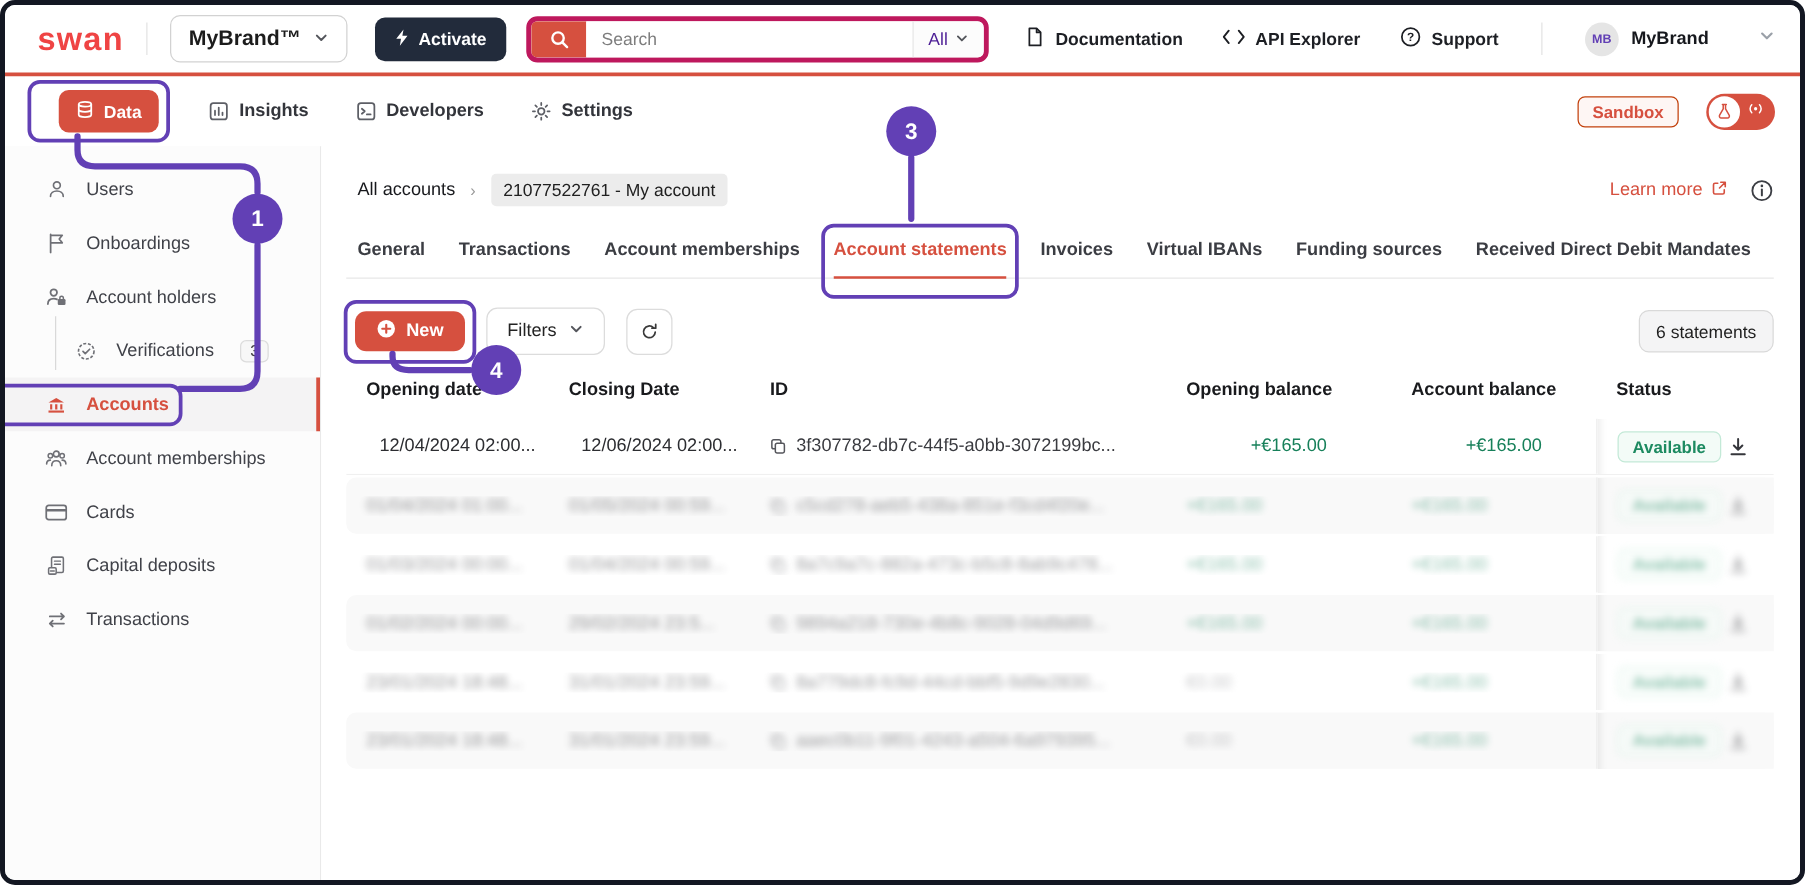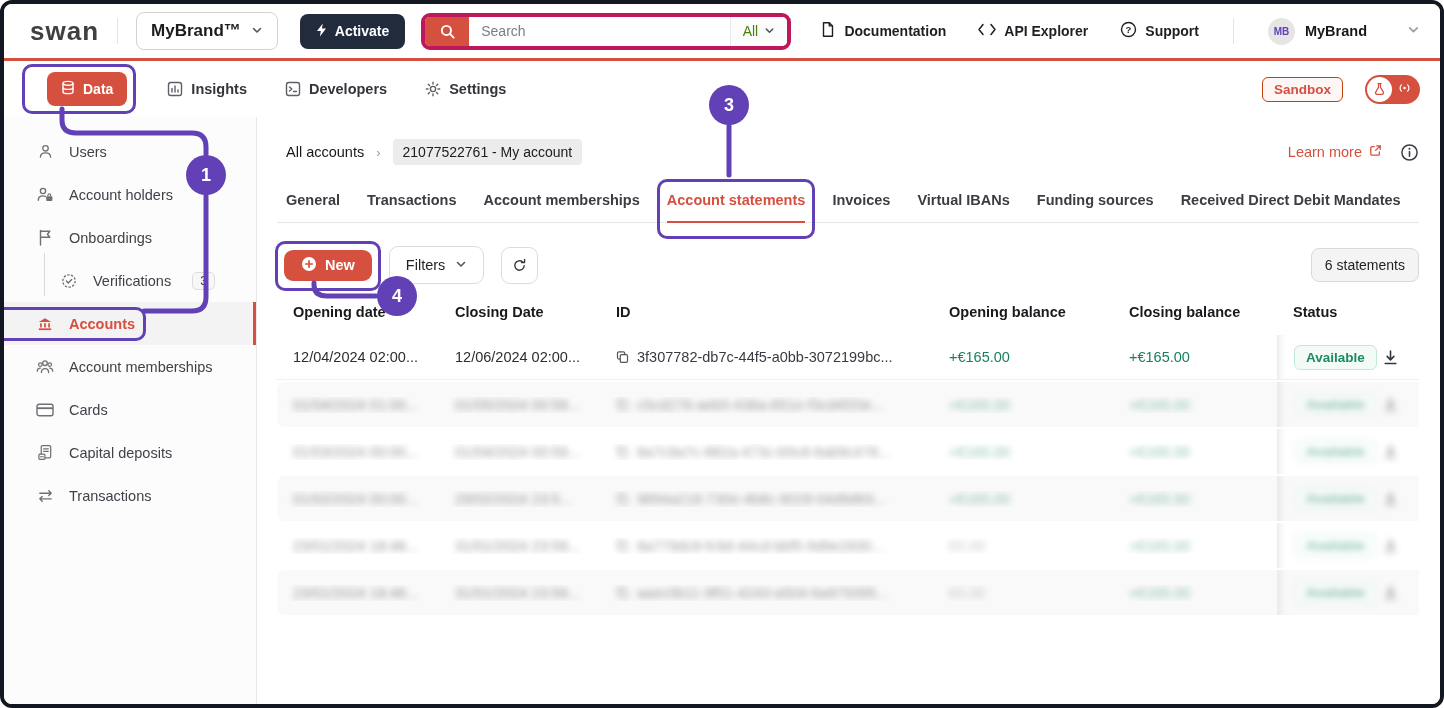--- a/index.html
+++ b/index.html
@@ -1,29 +1,29 @@
 <!DOCTYPE html>
 <html><head>
 <meta charset="utf-8">
 <style>
   * { margin:0; padding:0; box-sizing:border-box; }
   html,body { width:1444px; height:708px; background:#fff; font-family:"Liberation Sans", sans-serif; }
   .page { position:relative; width:1444px; height:708px; border:4px solid #131722; border-radius:12px; overflow:hidden; background:#fff; display:flex; flex-direction:column; }
 
   
   .topbar { height:54px; display:flex; align-items:center; padding:0 20px; background:#fff; flex:0 0 auto; }
-  .logo { font-size:26px; font-weight:700; letter-spacing:1px; color:#404040; margin-left:6px; }
+  .logo { font-size:26px; font-weight:700; letter-spacing:1px; color:#ef4444; margin-left:6px; }
   .vdiv { width:1px; height:26px; background:#e4e4e4; margin:0 18px; }
   .brand-select { display:flex; align-items:center; gap:10px; border:1px solid #d2d2d2; border-radius:8px; padding:8px 14px; font-size:17px; font-weight:700; color:#1c1c1c; background:#fff; cursor:pointer; }
   .activate-btn { display:flex; align-items:center; gap:8px; background:#222b3b; color:#fff; border:none; border-radius:8px; padding:9px 16px; font-size:14px; font-weight:700; margin-left:22px; cursor:pointer; }
   .search-box { display:flex; align-items:stretch; height:37px; width:370px; margin-left:16px; border:4px solid #be185d; border-radius:9px; overflow:hidden; background:#fff; }
   .search-iconbox { width:44px; background:#d6503f; display:flex; align-items:center; justify-content:center; flex:0 0 auto; }
   .search-box input { flex:1; border:none; outline:none; font-size:14px; padding:0 12px; color:#333; font-family:"Liberation Sans", sans-serif; }
   .search-box input::placeholder { color:#7d7d7d; }
-  .search-scope { display:flex; align-items:center; gap:6px; padding:0 12px; border-left:1px solid #e8e8e8; background:#fcfcfc; font-size:14px; color:#4d7c0f; cursor:pointer; }
+  .search-scope { display:flex; align-items:center; gap:6px; padding:0 12px; border-left:1px solid #e8e8e8; background:#fcfcfc; font-size:14px; color:#4c1d95; cursor:pointer; }
   .top-right { margin-left:auto; display:flex; align-items:center; gap:32px; }
   .top-link { display:flex; align-items:center; gap:8px; font-size:14px; font-weight:600; color:#1d1f24; cursor:pointer; }
   .account-chip { display:flex; align-items:center; gap:10px; cursor:pointer; }
   .avatar { width:27px; height:27px; border-radius:50%; background:#e5e5e5; color:#6240b5; display:flex; align-items:center; justify-content:center; font-size:10px; font-weight:700; }
   .account-name { font-size:14.5px; font-weight:700; color:#16181d; }
   .account-chevron { margin-left:30px; color:#9aa0a8; }
 
   .red-line { height:3px; background:#d6503f; flex:0 0 auto; }
 
   
@@ -74,21 +74,21 @@
   .count-badge { margin-left:auto; background:#f4f4f5; border:1px solid #d9d9d9; border-radius:8px; padding:8px 13px; font-size:14px; color:#1f1f1f; }
 
   
   .table { margin-top:6px; }
   .trow { display:grid; grid-template-columns:162px 161px 333px 180px 164px 1fr; align-items:center; }
   .thead { height:30px; margin-bottom:8px; }
   .thead .cell { font-size:14.5px; font-weight:700; color:#191a1d; }
   .cell { padding-left:16px; font-size:14.5px; color:#2c2d31; white-space:nowrap; overflow:hidden; }
   .drow { height:45px; margin-bottom:2px; border-radius:8px; background:#fff; }
   .drow.alt { background:#f9f9f9; }
-  .drow.first { border-bottom:1px solid #f0f0f0; border-radius:8px 8px 0 0; }
+  .drow.first { border-bottom:1px solid #f0f0f0; border-radius:8px 8px 0 0;text-align:center; }
   .id-cell { display:flex; align-items:center; gap:8px; color:#3a3b40; }
   .id-cell .ic { color:#55565c; display:flex; flex:0 0 auto; }
   .amount { color:#17805a; font-weight:400; }
   .amount.neutral { color:#8f9094; }
   .status-cell { display:flex; align-items:center; height:100%; border-left:1px solid #ececec; box-shadow:inset 9px 0 8px -8px rgba(0,0,0,0.10); background:inherit; padding-right:20px; }
   .status-badge { color:#1d8a61; background:#f3fbf7; border:1px solid #c3e9d7; border-radius:6px; padding:4px 11px; font-size:13.5px; font-weight:600; }
   .dl-btn { margin-left:auto; color:#35363b; display:flex; cursor:pointer; }
   .blurred .c { filter:blur(3px); opacity:.5; }
 
   
@@ -229,36 +229,36 @@
         <span class="ic">
             <svg width="17" height="17" viewBox="0 0 18 18">
               <circle cx="9" cy="5.6" r="2.9" stroke="currentColor" stroke-width="1.4" fill="none"></circle>
               <path d="M3.6 15 c0-3 2.4-4.6 5.4-4.6 s5.4 1.6 5.4 4.6" stroke="currentColor" stroke-width="1.4" fill="none" stroke-linecap="round"></path>
             </svg>
           </span>
         <span>Users</span>
       </div>
       <div class="side-item">
         <span class="ic">
+            <svg width="16" height="17" viewBox="0 0 16 17">
+              <path d="M3.5 16 V1.5 M3.5 2.2 H12.8 L10.4 5.2 L12.8 8.2 H3.5" stroke="currentColor" stroke-width="1.4" fill="none" stroke-linecap="round" stroke-linejoin="round"></path>
+            </svg>
+          </span>
+        <span>Onboardings</span>
+      </div>
+      <div class="side-item">
+        <span class="ic">
             <svg width="18" height="17" viewBox="0 0 18 17">
               <circle cx="7" cy="5" r="2.6" stroke="currentColor" stroke-width="1.4" fill="none"></circle>
               <path d="M2.3 14.2 c0-2.8 2-4.3 4.7-4.3 1 0 1.9 .2 2.6 .6" stroke="currentColor" stroke-width="1.4" fill="none" stroke-linecap="round"></path>
               <rect x="10.2" y="10.2" width="6.2" height="4.8" rx="1" fill="currentColor"></rect>
               <path d="M11.9 10.2 v-.9 a1.4 1.4 0 0 1 2.8 0 v.9" stroke="currentColor" stroke-width="1.2" fill="none"></path>
             </svg>
           </span>
         <span>Account holders</span>
-      </div>
-      <div class="side-item">
-        <span class="ic">
-            <svg width="16" height="17" viewBox="0 0 16 17">
-              <path d="M3.5 16 V1.5 M3.5 2.2 H12.8 L10.4 5.2 L12.8 8.2 H3.5" stroke="currentColor" stroke-width="1.4" fill="none" stroke-linecap="round" stroke-linejoin="round"></path>
-            </svg>
-          </span>
-        <span>Onboardings</span>
       </div>
       <div class="side-item side-sub">
         <span class="ic">
             <svg width="16" height="16" viewBox="0 0 16 16">
               <circle cx="8" cy="8" r="6.2" stroke="currentColor" stroke-width="1.3" fill="none" stroke-dasharray="2.4 1.4"></circle>
               <path d="M5.4 8.1 L7.2 9.9 L10.7 6.4" stroke="currentColor" stroke-width="1.4" fill="none" stroke-linecap="round" stroke-linejoin="round"></path>
             </svg>
           </span>
         <span>Verifications</span>
         <span class="count-chip">3</span>
@@ -380,21 +380,21 @@
         </button>
         <span class="count-badge">6 statements</span>
       </div>
 
       <div class="table">
         <div class="trow thead">
           <span class="cell">Opening date</span>
           <span class="cell">Closing Date</span>
           <span class="cell">ID</span>
           <span class="cell">Opening balance</span>
-          <span class="cell">Closing balance</span>
+          <span class="cell">Account balance</span>
           <span class="cell">Status</span>
         </div>
 
         <div class="trow drow first">
           <span class="cell"><span class="c">12/04/2024 02:00...</span></span>
           <span class="cell"><span class="c">12/06/2024 02:00...</span></span>
           <span class="cell id-cell">
               <span class="c ic">
                 <svg width="13" height="14" viewBox="0 0 14 14">
                   <rect x="4.6" y="4.4" width="7.8" height="8.4" rx="1.5" stroke="currentColor" stroke-width="1.3" fill="none"></rect>

